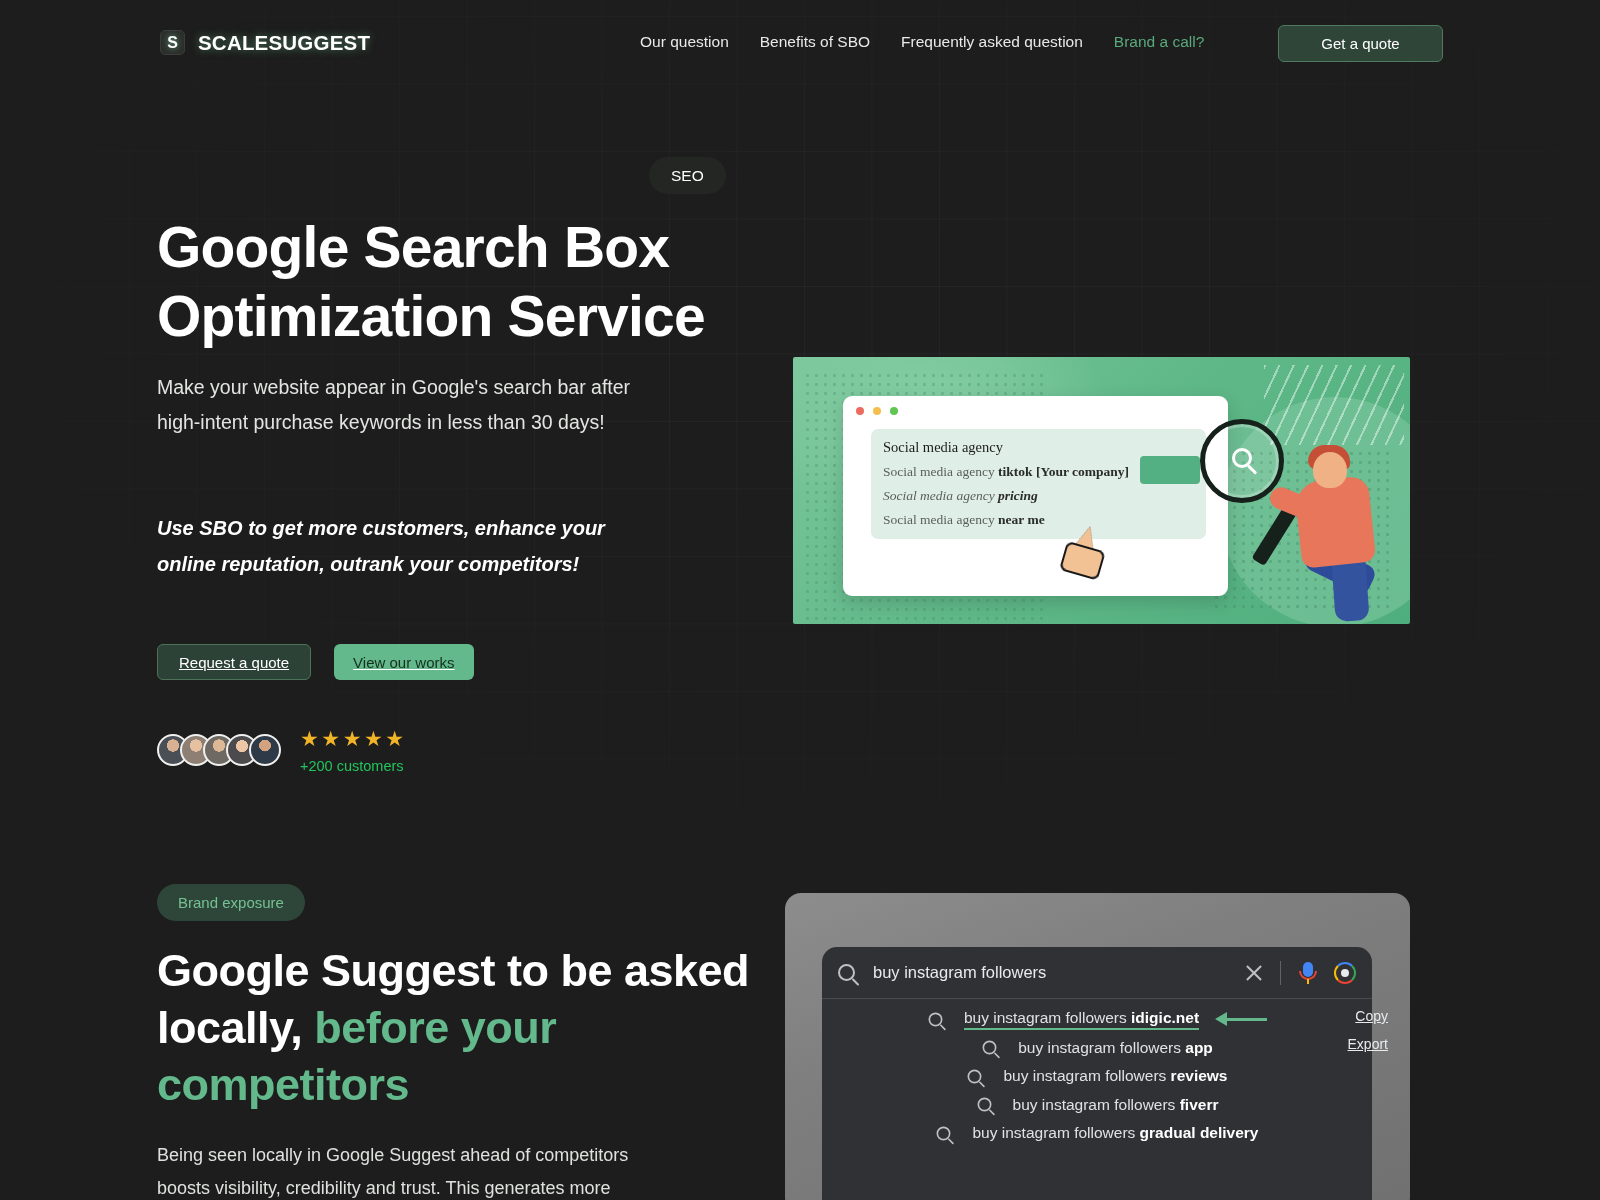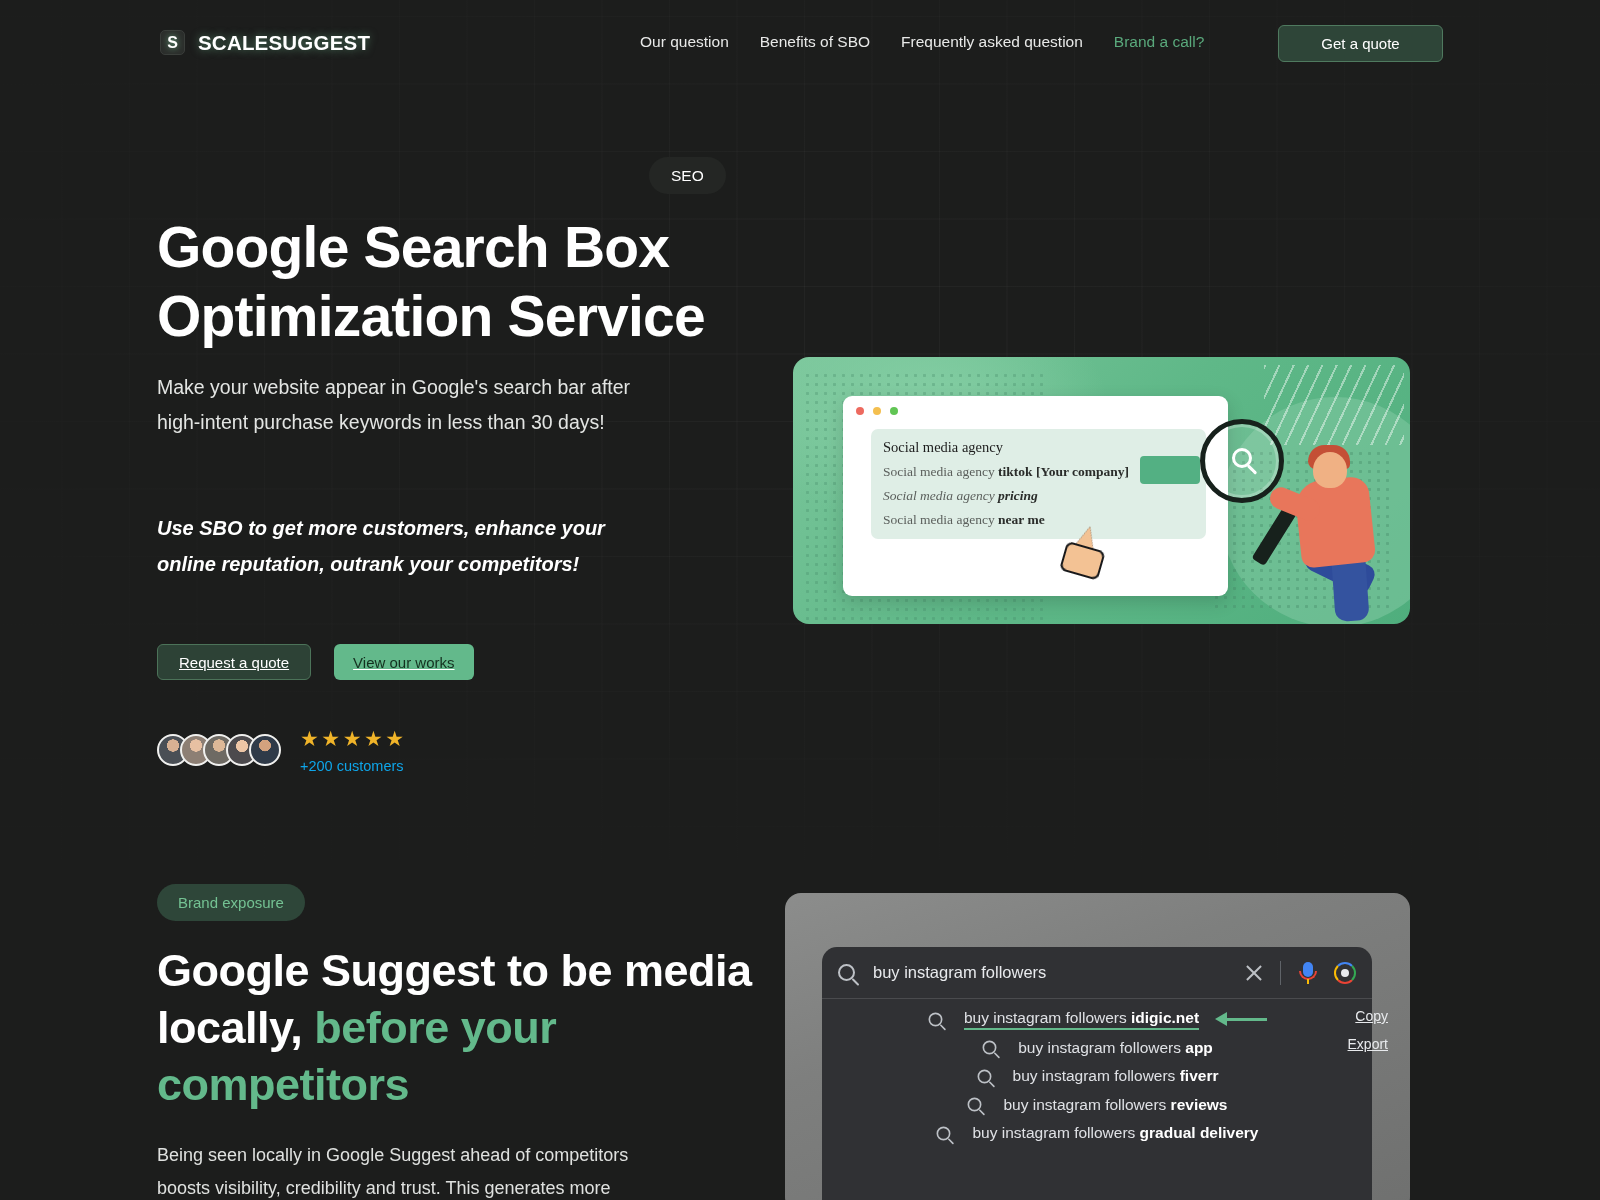--- a/index.html
+++ b/index.html
@@ -100,26 +100,26 @@
   .proof{ position:absolute; left:157px; top:728px; display:flex; align-items:flex-start; }
   .avatars{ display:flex; margin-top:6px; }
   .av{
     width:32px; height:32px; border-radius:50%;
     border:2px solid #f0f0ee; margin-left:-9px;
     background-size:cover; flex:none;
   }
   .av:first-child{ margin-left:0; }
   .stars-block{ margin-left:19px; }
   .stars{ font-size:21px; letter-spacing:2.5px; color:#f0b429; line-height:22px; }
-  .customers{ margin-top:8px; font-size:14.5px; color:#0ea5e9; }
+  .customers{ margin-top:8px; font-size:14.5px; color:#22c55e; }
 
   
   .illus{
     position:absolute; left:793px; top:357px; width:617px; height:267px;
-    border-radius:16px; overflow:hidden;
+    border-radius:2px; overflow:hidden;
     background:
       radial-gradient(ellipse 300px 200px at 22% 20%, #86cfa5 0%, rgba(134,207,165,0) 60%),
       linear-gradient(135deg,#7cc79c 0%, #5fb888 48%, #4fae7d 100%);
   }
   .il-dots{
     position:absolute; left:10px; top:14px; width:240px; height:250px;
     background-image:radial-gradient(rgba(70,140,105,0.45) 1.4px, transparent 1.5px);
     background-size:9px 9px; opacity:.75;
   }
   .il-dots2{
@@ -328,21 +328,21 @@
 
     <div class="person-leg1"></div>
     <div class="person-leg2"></div>
     <div class="person-body"></div>
     <div class="person-arm"></div>
     <div class="person-hair"></div>
     <div class="person-head"></div>
   </div>
 
   <div class="badge">Brand exposure</div>
-  <h2 class="h2"><span>Google Suggest to be media locally, </span><span class="green">before your competitors</span></h2>
+  <h2 class="h2"><span>Google Suggest to be asked locally, </span><span class="green">before your competitors</span></h2>
   <p class="body2">Being seen locally in Google Suggest ahead of competitors boosts visibility, credibility and trust. This generates more</p>
 
   <div class="gpanel">
     <div class="ginner">
 
       <div class="grow-search">
         <div class="gmag"></div>
         <div class="gq">buy instagram followers</div>
         <div class="gx"></div>
         <div class="gdiv"></div>
@@ -365,25 +365,25 @@
               <div class="hd"></div>
               <div class="ln"></div>
             </div>
         </div>
         <div class="gsug">
           <div class="gmag"></div>
           <div class="txt"><span>buy instagram followers </span><b>app</b></div>
         </div>
         <div class="gsug">
           <div class="gmag"></div>
+          <div class="txt"><span>buy instagram followers </span><b>reviews</b></div>
+        </div>
+        <div class="gsug">
+          <div class="gmag"></div>
           <div class="txt"><span>buy instagram followers </span><b>fiverr</b></div>
-        </div>
-        <div class="gsug">
-          <div class="gmag"></div>
-          <div class="txt"><span>buy instagram followers </span><b>reviews</b></div>
         </div>
         <div class="gsug">
           <div class="gmag"></div>
           <div class="txt"><span>buy instagram followers </span><b>gradual delivery</b></div>
         </div>
       </div>
     </div>
 
     <div class="gacts">
       <a href="#">Copy</a>

